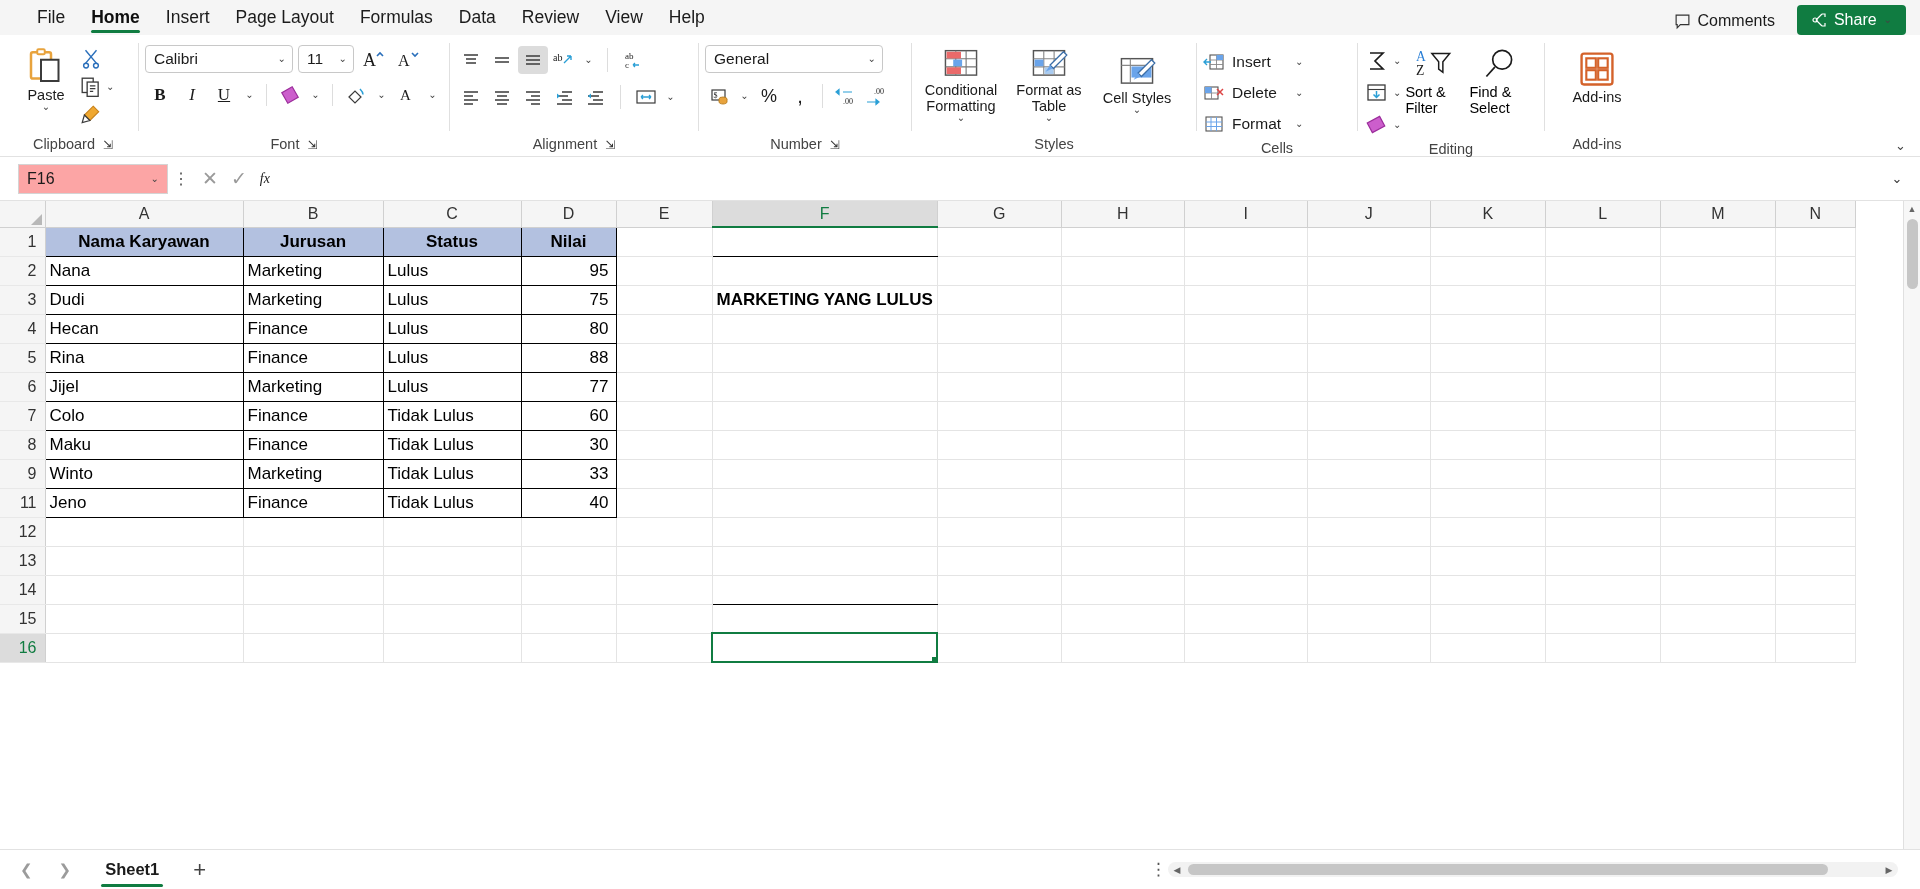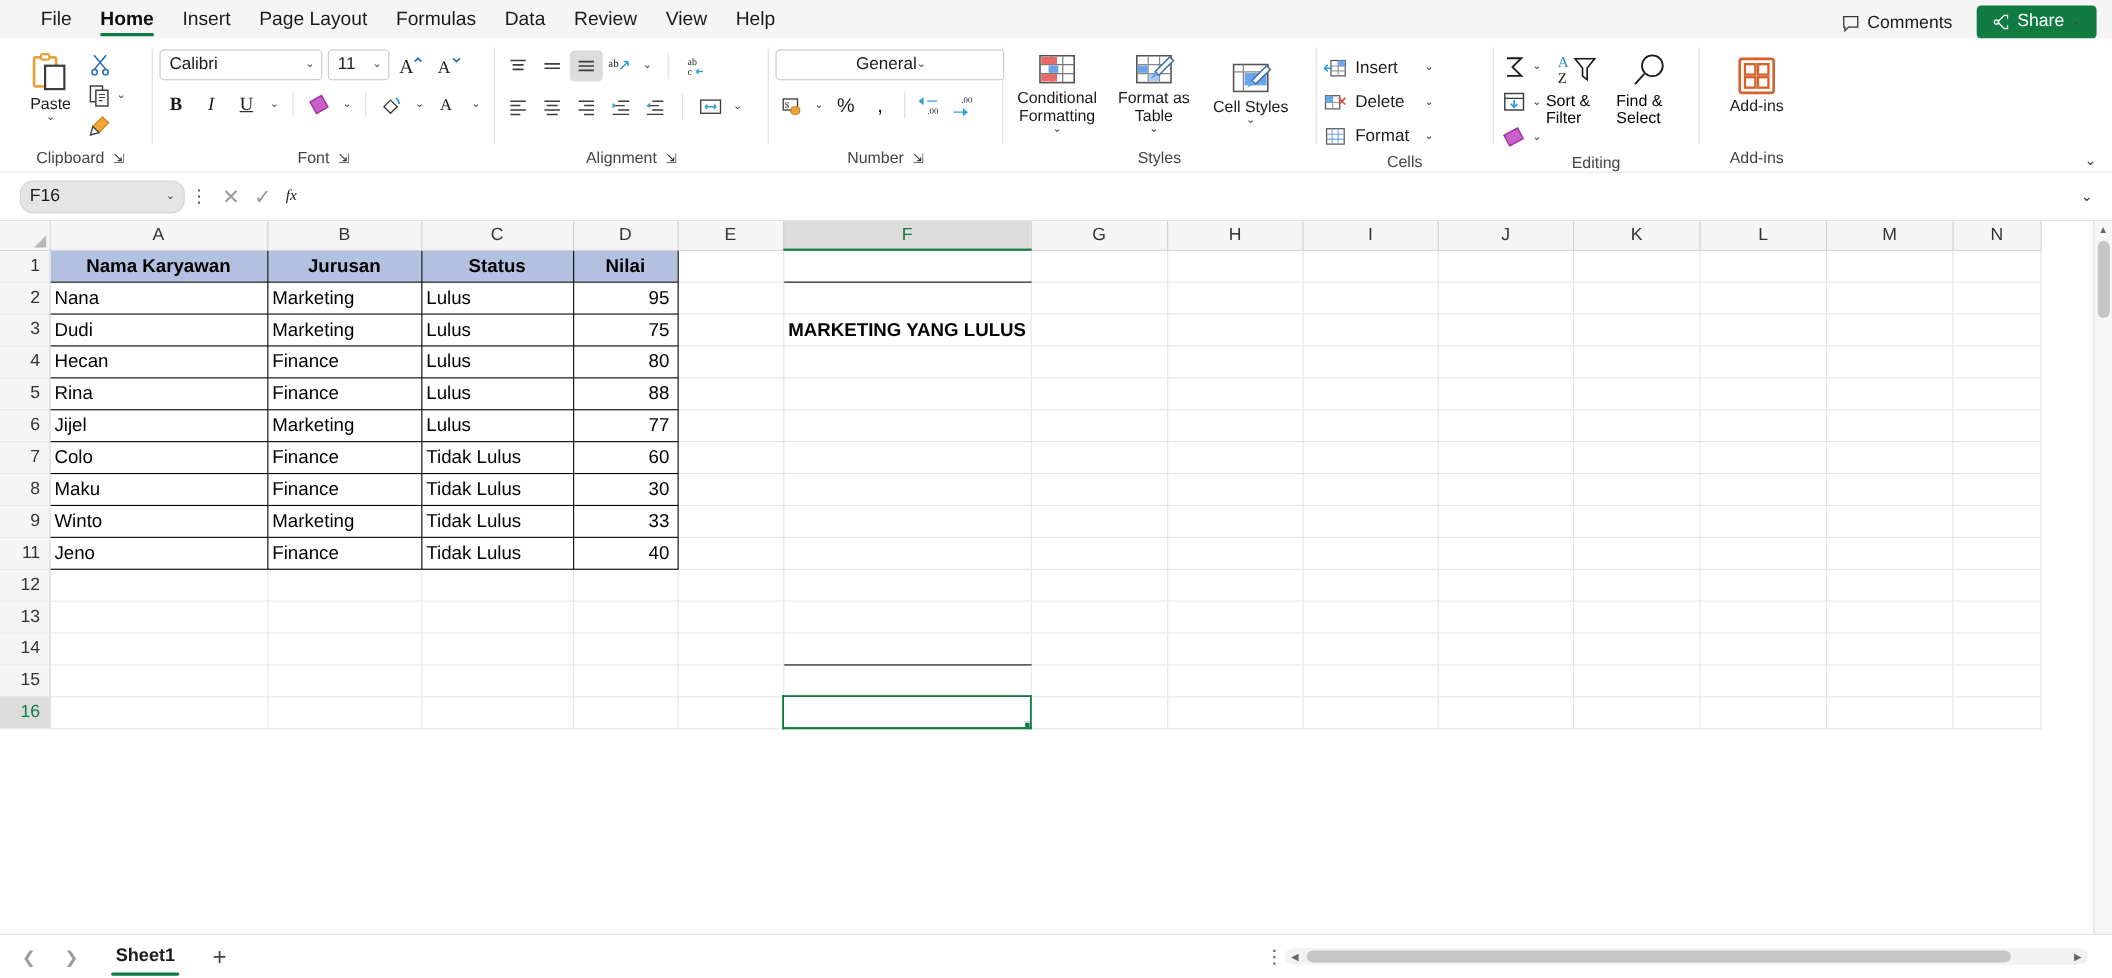--- a/index.html
+++ b/index.html
@@ -70,21 +70,21 @@
   .fontrow1 { display: flex; align-items: center; gap: 5px; padding-top: 3px; }
   .fontrow2 { display: flex; align-items: center; gap: 2px; padding-top: 8px; }
   .combo {
     border: 1px solid #c8c8c8; border-radius: 4px; height: 28px;
     display: flex; align-items: center; justify-content: space-between;
     padding: 0 6px 0 8px; font-size: 15.5px; color: #1b1b1b; background: #fff;
   }
   .combo .cv { white-space: nowrap; overflow: hidden; }
   .fname { width: 148px; }
   .fsize { width: 56px; }
-  .numfmt { width: 208px; justify-content: center; }
+  .numfmt { width: 178px; }
 
   .ic-btn {
     width: 30px; height: 28px; display: flex; align-items: center; justify-content: center;
     border-radius: 4px; font-size: 17px; color: #1b1b1b;
   }
   .ic-btn.sel { background: #dcdcdc; }
   .ic-sm { width: 17px; height: 28px; display: flex; align-items: center; justify-content: center; }
 
   .alignrow { display: flex; align-items: center; gap: 1px; }
   svg { display: block; }
@@ -106,23 +106,23 @@
   }
   .dlg-launcher { font-size: 12px; color: #333; margin-left: 4px; }
 
   
   .fbar {
     position: absolute; top: 157px; left: 0; width: 1920px; height: 44px;
     background: #fff; display: flex; align-items: center; padding: 0 10px;
     border-bottom: 1px solid #e2e2e2;
   }
   .namebox {
-    width: 150px; height: 30px; border: 1px solid #d4d4d4; border-radius: 12px;
+    width: 150px; height: 30px; border: 1px solid #d4d4d4; border-radius: 0;
     display: flex; align-items: center; justify-content: space-between;
-    padding: 0 8px; font-size: 16px; color: #1b1b1b; background: #e5e5e5; margin-left: 8px;
+    padding: 0 8px; font-size: 16px; color: #1b1b1b; background: #fca5a5; margin-left: 8px;
   }
   .fb-dots { width: 26px; text-align: center; font-size: 16px; color: #555; letter-spacing: 0; }
   .fb-icons { display: flex; align-items: center; gap: 13px; padding: 0 8px; }
   .fb-ic { font-size: 19px; color: #9a9a9a; }
   .fb-fx { font-size: 14px; color: #1b1b1b; font-family: "Liberation Serif", serif; font-style: italic; }
   .fb-input {
     flex: 1; height: 30px; border: none; outline: none; font-size: 16px;
     padding-left: 8px; color: #1b1b1b; background: transparent;
   }
   .fb-expand { width: 26px; text-align: center; font-size: 13px; color: #333; }

